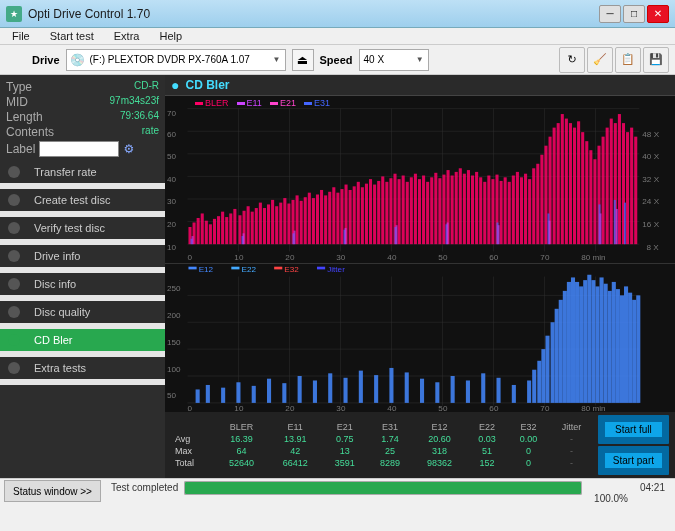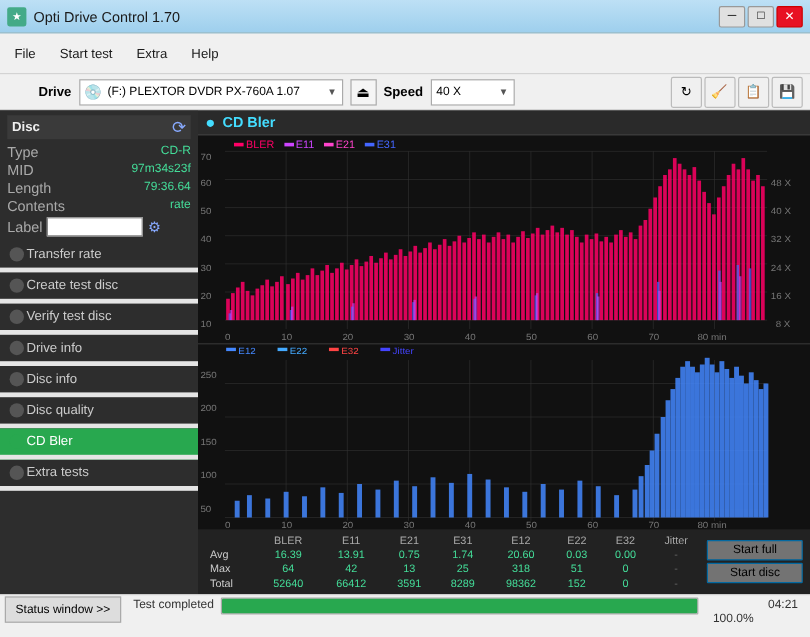--- a/index.html
+++ b/index.html
@@ -16,21 +16,21 @@
     .title-bar-title { font-size: 12px; color: #1a1a1a; }
     .title-bar-controls { display: flex; gap: 2px; }
     .tb-btn { width: 22px; height: 18px; border: 1px solid #999; border-radius: 2px; cursor: pointer; display: flex; align-items: center; justify-content: center; font-size: 10px; background: #ddd; }
     .tb-btn.close { background: #e81123; color: white; border-color: #c00; }
     .tb-btn.minimize { background: #e0e0e0; }
     .tb-btn.maximize { background: #e0e0e0; }
 
     
     .menu-bar {
       background: #f0f0f0; border-bottom: 1px solid #ccc;
-      display: flex; align-items: center; padding: 2px 4px; height: 34px; gap: 4px;
+      display: flex; align-items: center; padding: 2px 4px; height: 17px; gap: 4px;
     }
     .menu-item { padding: 2px 8px; cursor: pointer; font-size: 11px; color: #1a1a1a; border-radius: 2px; }
 
     
     .drive-bar {
       background: #f0f0f0; border-bottom: 1px solid #ccc;
       display: flex; align-items: center; padding: 3px 6px; height: 30px; gap: 6px;
     }
     .drive-label { font-size: 11px; font-weight: bold; padding-left: 26px; }
     .drive-select {
@@ -68,22 +68,22 @@
     .disc-refresh { color: #8af; font-size: 14px; cursor: pointer; }
     .disc-row { display: flex; justify-content: space-between; margin: 1px 0; }
     .disc-key { color: #aaa; font-size: 12px; }
     .disc-val { color: #4d9; font-size: 10px; }
     .disc-label-row { display: flex; align-items: center; gap: 4px; margin-top: 2px; }
     .disc-label-input { background: white; border: 1px solid #888; width: 80px; height: 16px; font-size: 9px; padding: 0 2px; }
     .disc-label-icon { color: #8af; font-size: 12px; cursor: pointer; }
 
     .sidebar-nav { display: flex; flex-direction: column; flex: 1; }
     .nav-item {
-      display: flex; align-items: center; gap: 2px; padding: 5px 8px; cursor: pointer;
-      color: #ccc; font-size: 11px; border-bottom: 4px solid #e5e5e5;
+      display: flex; align-items: center; gap: 14px; padding: 5px 8px; cursor: pointer;
+      color: #ccc; font-size: 11px; border-bottom: 6px solid #e5e5e5;
     }
     .nav-item.active { background: #28a84f; color: white; }
     .nav-icon-circle { background: #555; width: 12px; height: 12px; border-radius: 50%; }
     .nav-icon-active { background: #28a84f; }
 
     
     .content-area {
       flex: 1; background: #1a1a1a; display: flex; flex-direction: column; overflow: hidden;
     }
     .chart-header {
@@ -114,21 +114,21 @@
     }
     .stats-table { width: 100%; border-collapse: collapse; }
     .stats-table th { color: #aaa; font-size: 9px; padding: 1px 4px; text-align: center; font-weight: normal; }
     .stats-table td { color: #4d9; font-size: 9px; padding: 1px 4px; text-align: center; }
     .stats-table td.row-label { color: #ccc; text-align: left; }
     .stats-table td.dash { color: #666; }
 
     .stats-with-btns { display: flex; align-items: center; }
     .stats-buttons { display: flex; flex-direction: column; gap: 2px; margin-left: 4px; }
     .stats-btn {
-      background: #737373; border: 1px solid #0369a1; padding: 2px 18px;
+      background: #0ea5e9; border: 7px solid #0369a1; padding: 2px 8px;
       font-size: 10px; cursor: pointer; white-space: nowrap; border-radius: 1px;
       color: #000;
     }
 
     
     .status-bar {
       height: 26px; background: #f0f0f0; border-top: 1px solid #ccc;
       display: flex; align-items: flex-end;
     }
     .status-window-btn {
@@ -191,24 +191,20 @@
     <div class="toolbar-icon" title="Erase">🧹</div>
     <div class="toolbar-icon" title="Copy">📋</div>
     <div class="toolbar-icon" title="Save">💾</div>
   </div>
 </div>
 
 <div class="main-layout">
 
   <div class="sidebar">
     <div class="sidebar-disc-section">
-      <div class="disc-header">
-        <span class="disc-header-text">Disc</span>
-        <span class="disc-refresh">⟳</span>
-      </div>
       <div class="disc-row">
         <span class="disc-key">Type</span>
         <span class="disc-val">CD-R</span>
       </div>
       <div class="disc-row">
         <span class="disc-key">MID</span>
         <span class="disc-val">97m34s23f</span>
       </div>
       <div class="disc-row">
         <span class="disc-key">Length</span>
@@ -618,21 +614,21 @@
               <td>8289</td>
               <td>98362</td>
               <td>152</td>
               <td>0</td>
               <td class="dash">-</td>
             </tr>
           </tbody>
         </table>
         <div class="stats-buttons">
           <button class="stats-btn">Start full</button>
-          <button class="stats-btn">Start disc</button>
+          <button class="stats-btn">Start part</button>
         </div>
       </div>
     </div>
   </div>
 </div>
 
 <div class="status-bar">
   <button class="status-window-btn">Status window &gt;&gt;</button>
   <div class="status-progress-area">
     <span class="status-text">Test completed</span>

